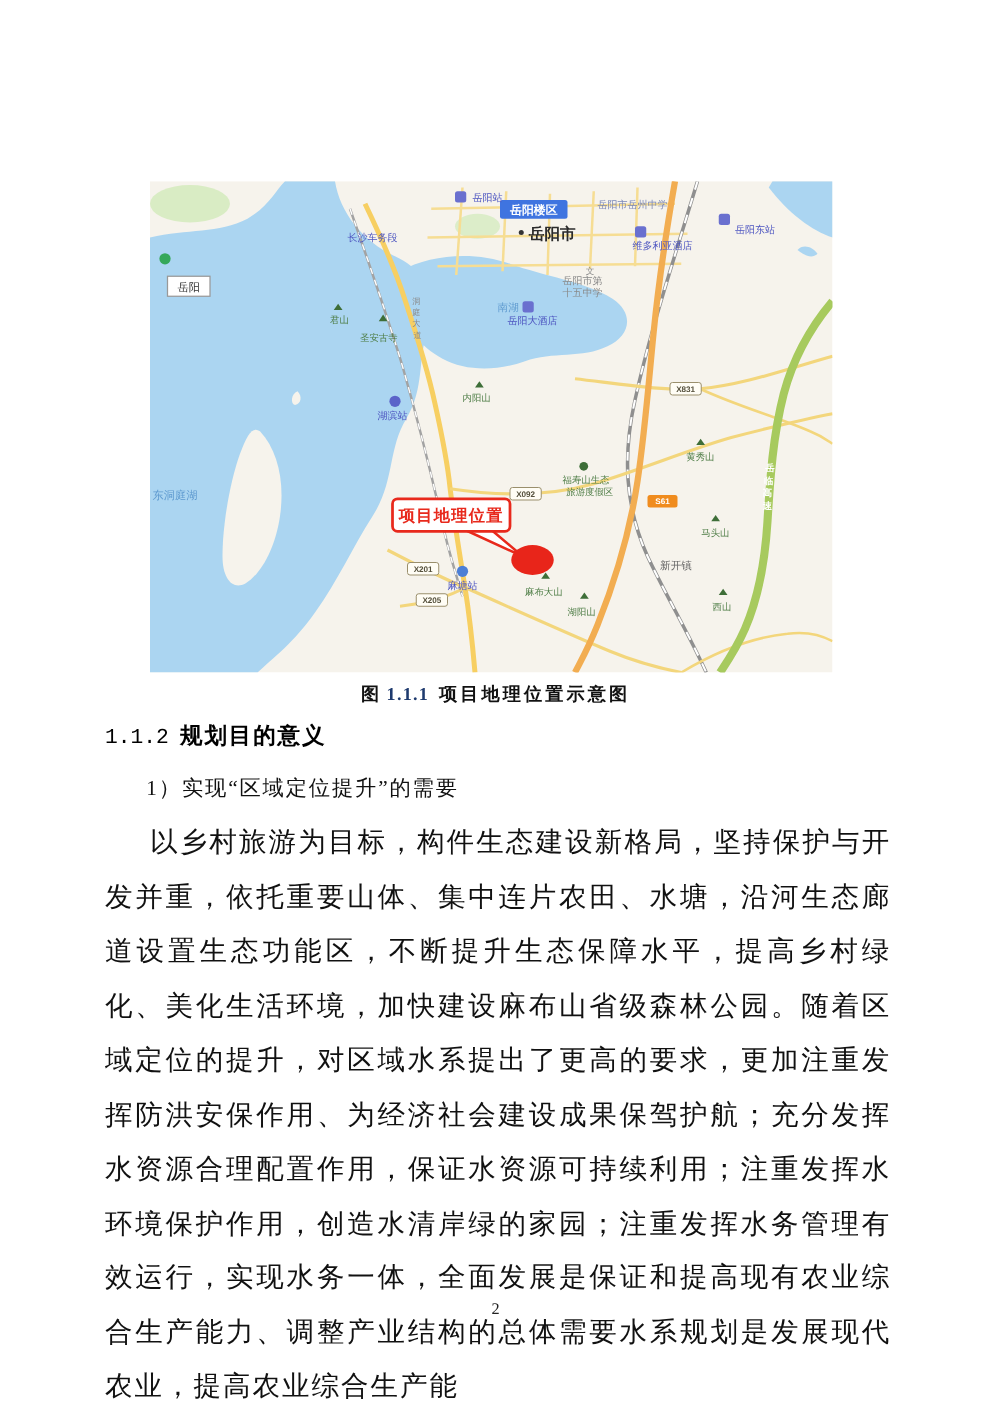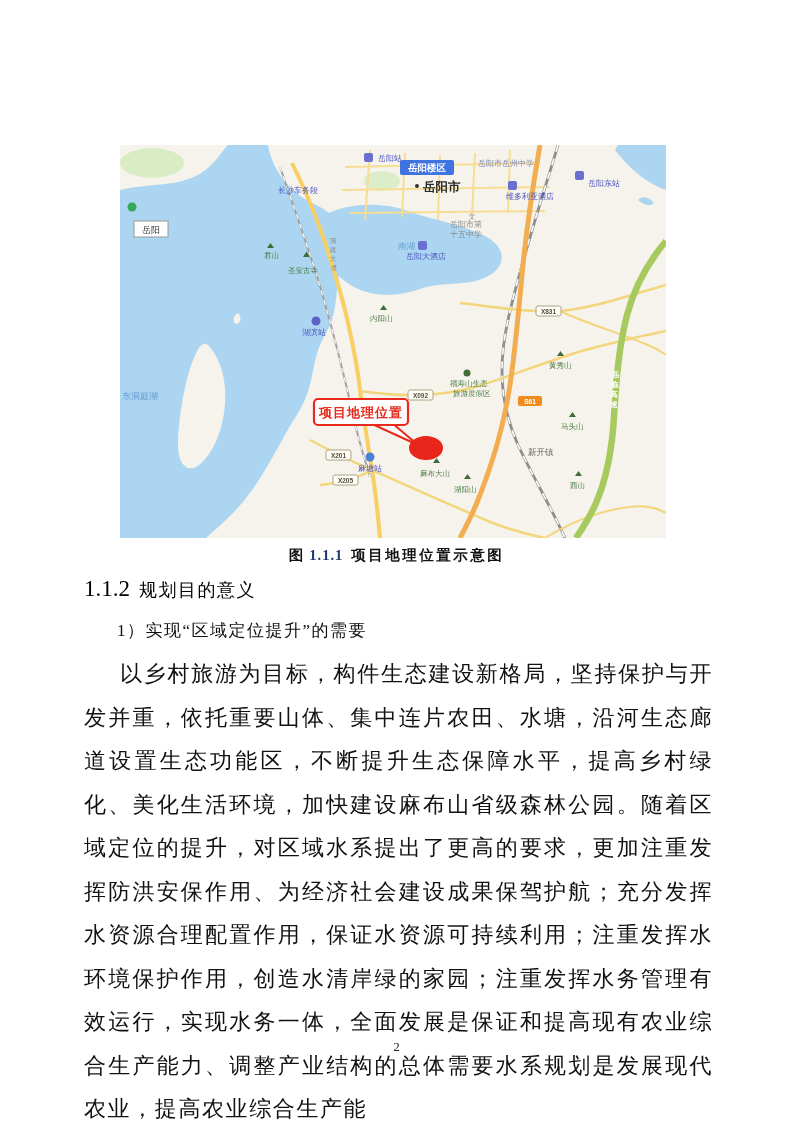--- a/index.html
+++ b/index.html
@@ -15,22 +15,22 @@
 
   .caption{
     position:absolute;left:0;top:546px;width:100%;text-align:center;
     font-weight:bold;font-size:14.5px;letter-spacing:1px;color:#111;
   }
   .caption .cap-num{color:#1e3a6e;margin:0 8px 0 5px;}
   .caption .cap-title{letter-spacing:2.5px;}
 
   
   .heading{position:absolute;left:84px;top:576px;margin:0;font-size:18px;color:#000;}
-  .heading .sec-num{font-family:Liberation Serif, serif;font-weight:normal;margin-right:9px;font-size:23px;}
-  .heading .sec-title{font-family:"Liberation Sans","DejaVu Sans",sans-serif;font-weight:normal;letter-spacing:1.5px;}
+  .heading .sec-num{font-family:Liberation Mono, monospace;font-weight:normal;margin-right:9px;font-size:17px;}
+  .heading .sec-title{font-family:"Liberation Sans","DejaVu Sans",sans-serif;font-weight:bold;letter-spacing:1.5px;}
 
   .list-item{position:absolute;left:117px;top:619px;font-size:17px;letter-spacing:1.5px;color:#111;}
 
   .body-text{
     position:absolute;left:84px;top:652px;width:629px;margin:0;
     font-size:22px;line-height:43.5px;letter-spacing:1.6px;
     text-align:justify;text-indent:36px;color:#111;
   }
 
   .page-num{position:absolute;left:0;top:1039px;width:100%;text-align:center;font-size:13px;color:#222;}

